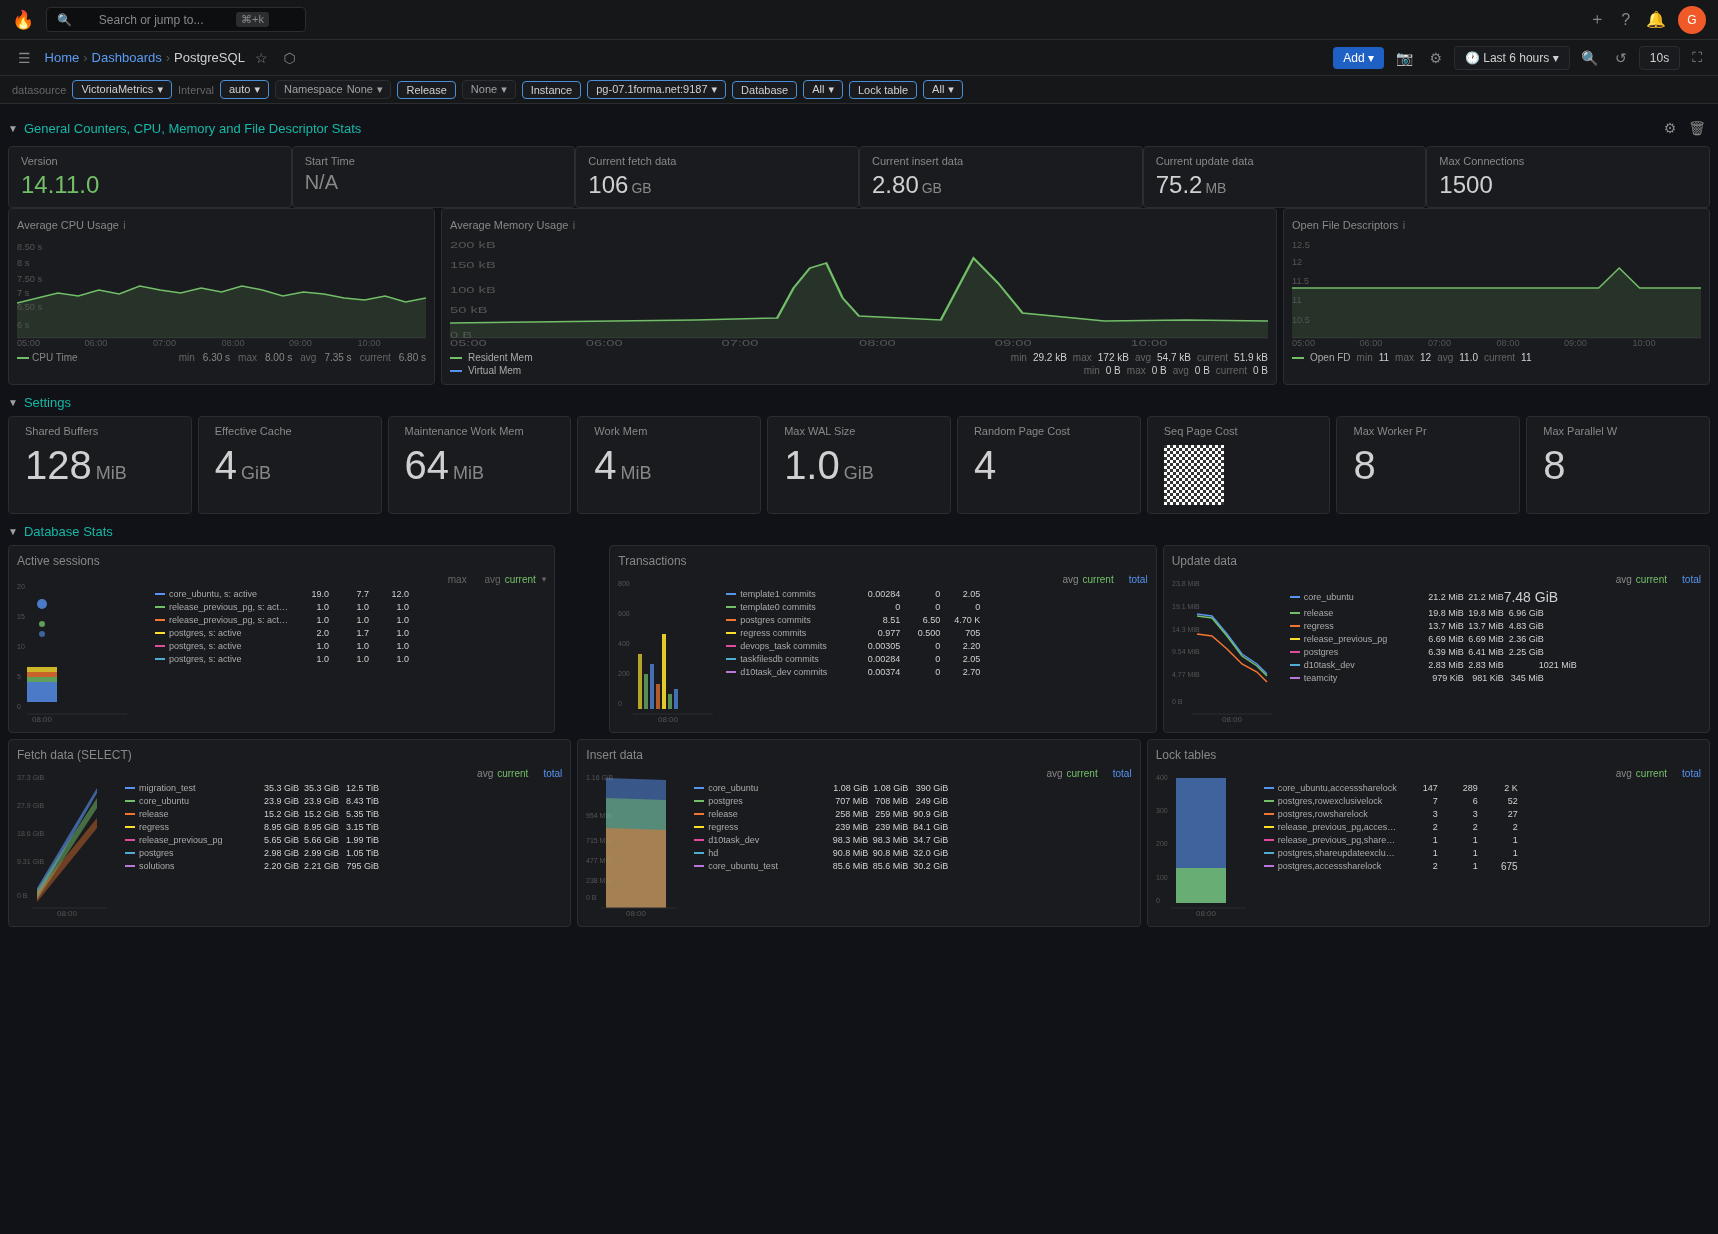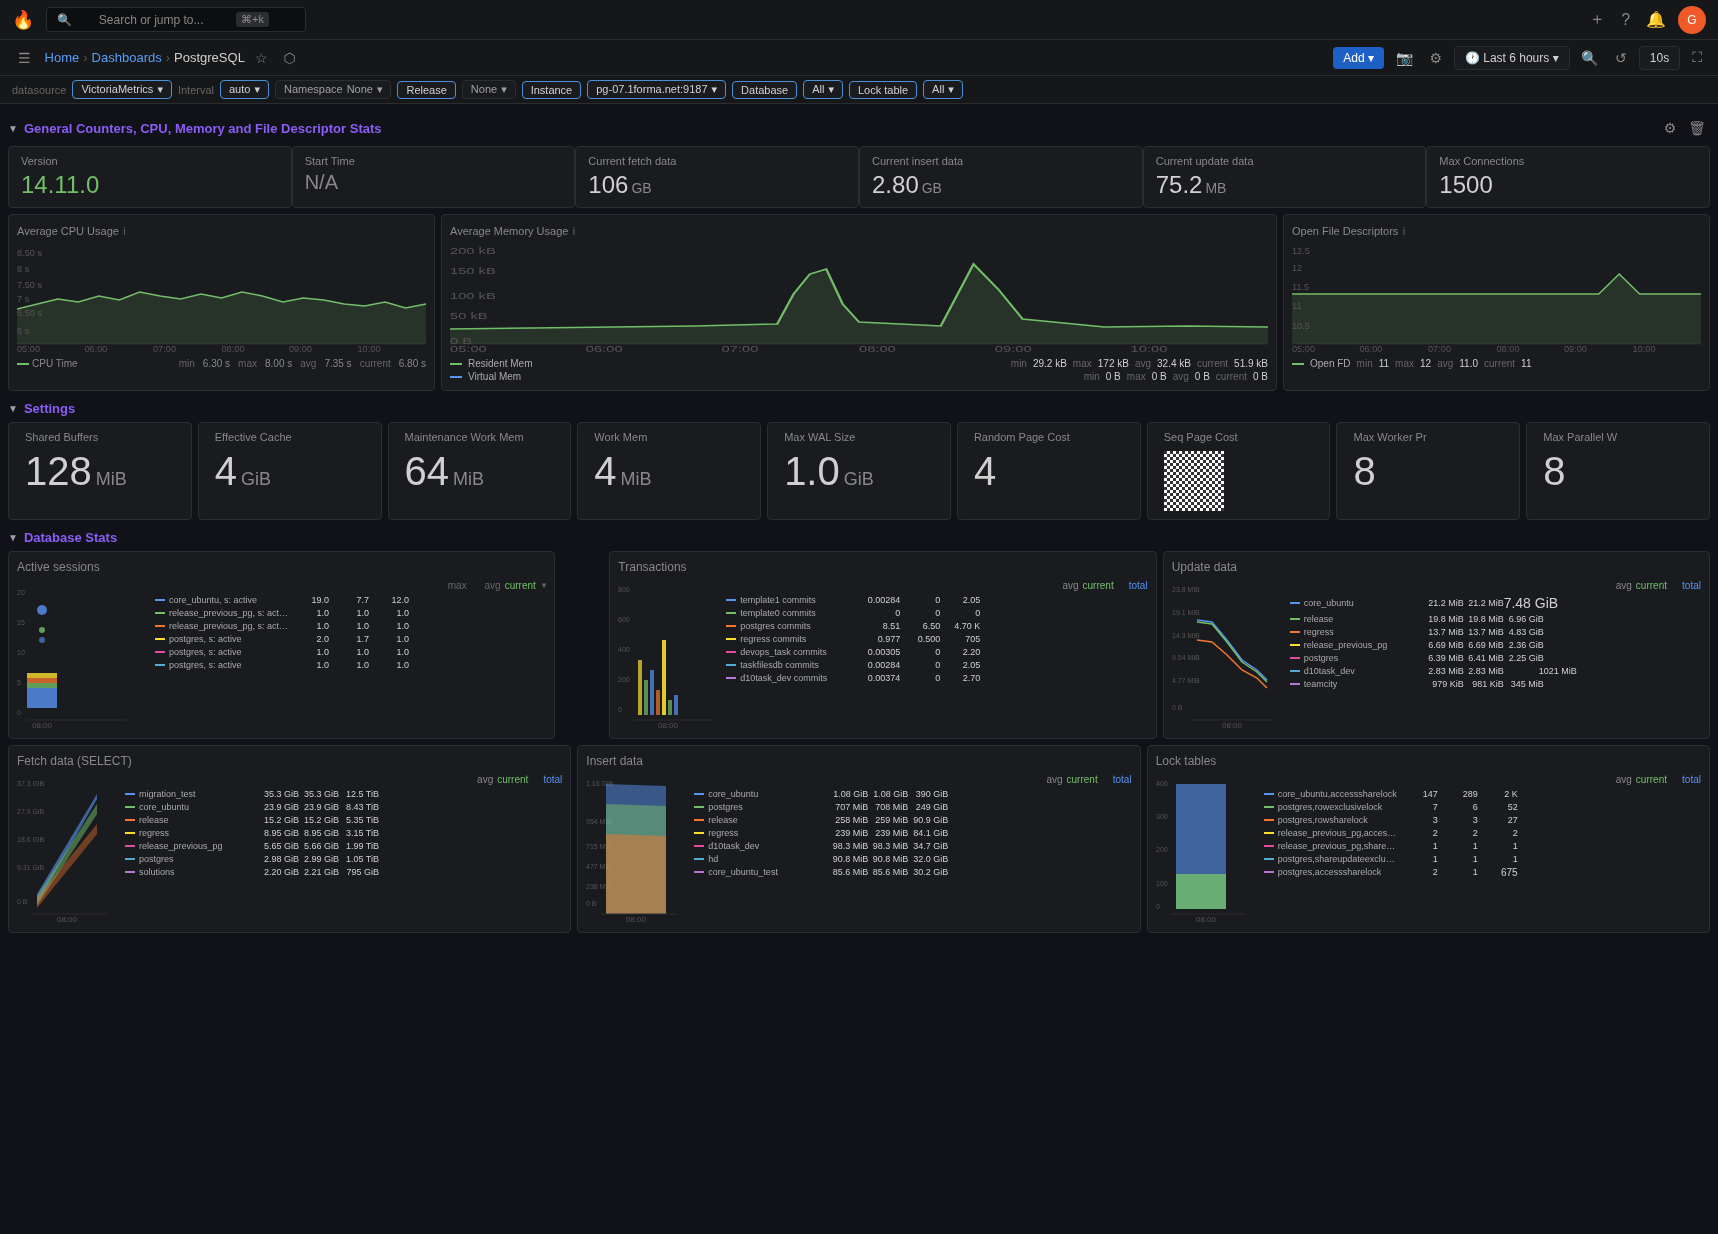--- a/index.html
+++ b/index.html
@@ -31,25 +31,25 @@
     .filter-item { display: flex; align-items: flex-start; background: #1a1b1e; border: 1px solid #2c2d30; border-radius: 4px; padding: 2px 8px; font-size: 11px; color: #a0a0a0; cursor: pointer; gap: 4px; }
     .filter-item.active { border-color: #4a90d9; color: #d0d0d0; }
     .filter-label { color: #666; font-size: 11px; }
 
     
     .dashboard { padding: 8px; background: #111217; }
 
     
     .section-header { display: flex; align-items: center; gap: 6px; padding: 4px 0 6px 0; color: #a0a0a0; font-size: 12px; cursor: pointer; }
     .section-header .chevron { font-size: 10px; }
-    .section-header .title { font-weight: 700; color: #8b5cf6; font-size: 13px; }
+    .section-header .title { font-weight: 400; color: #14b8a6; font-size: 13px; }
     .section-actions { margin-left: auto; display: flex; gap: 4px; }
 
     
-    .stat-row { display: flex; gap: 0; margin-bottom: 6px; }
+    .stat-row { display: flex; gap: 0; }
     .stat-card { background: #1a1b1e; border: 1px solid #2c2d30; border-radius: 4px; padding: 8px 12px; flex: 1; }
     .stat-card .label { font-size: 11px; color: #888; margin-bottom: 4px; display: flex; align-items: center; gap: 4px; }
     .stat-card .value { font-size: 24px; font-weight: 400; color: #73bf69; }
     .stat-card .value.white { color: #d0d0d0; }
     .stat-card .value.na { color: #888; font-size: 20px; }
     .value-unit { font-size: 14px; color: #888; margin-left: 3px; }
 
     
     .charts-row { display: flex; gap: 6px; margin-bottom: 6px; }
     .chart-card { background: #1a1b1e; border: 1px solid #2c2d30; border-radius: 4px; padding: 8px; flex: 1; }
@@ -289,21 +289,21 @@
       </div>
       <div style="margin-top:4px; font-size:10px;">
         <div style="display:flex; align-items:center; gap:6px; margin-bottom:2px;">
           <div style="width:12px; height:2px; background:#73bf69;"></div>
           <span style="flex:1; color:#aaa;">Resident Mem</span>
           <span style="color:#666;">min</span>
             <span>29.2 kB</span>
           <span style="color:#666;">max</span>
             <span>172 kB</span>
           <span style="color:#666;">avg</span>
-            <span>32.4 kB</span>
+            <span>54.7 kB</span>
           <span style="color:#666;">current</span>
             <span>51.9 kB</span>
         </div>
         <div style="display:flex; align-items:center; gap:6px;">
           <div style="width:12px; height:2px; background:#5794f2;"></div>
           <span style="flex:1; color:#aaa;">Virtual Mem</span>
           <span style="color:#666;">min</span>
             <span>0 B</span>
           <span style="color:#666;">max</span>
             <span>0 B</span>

